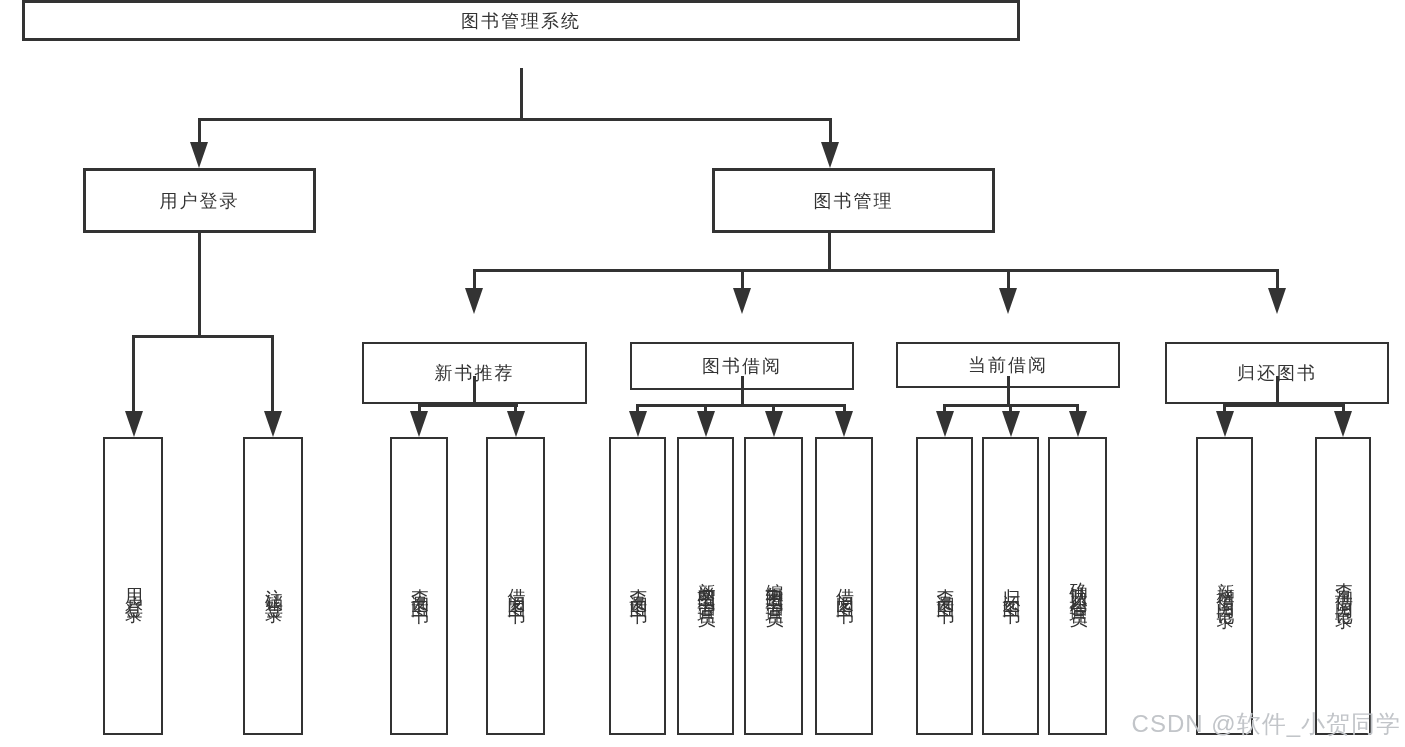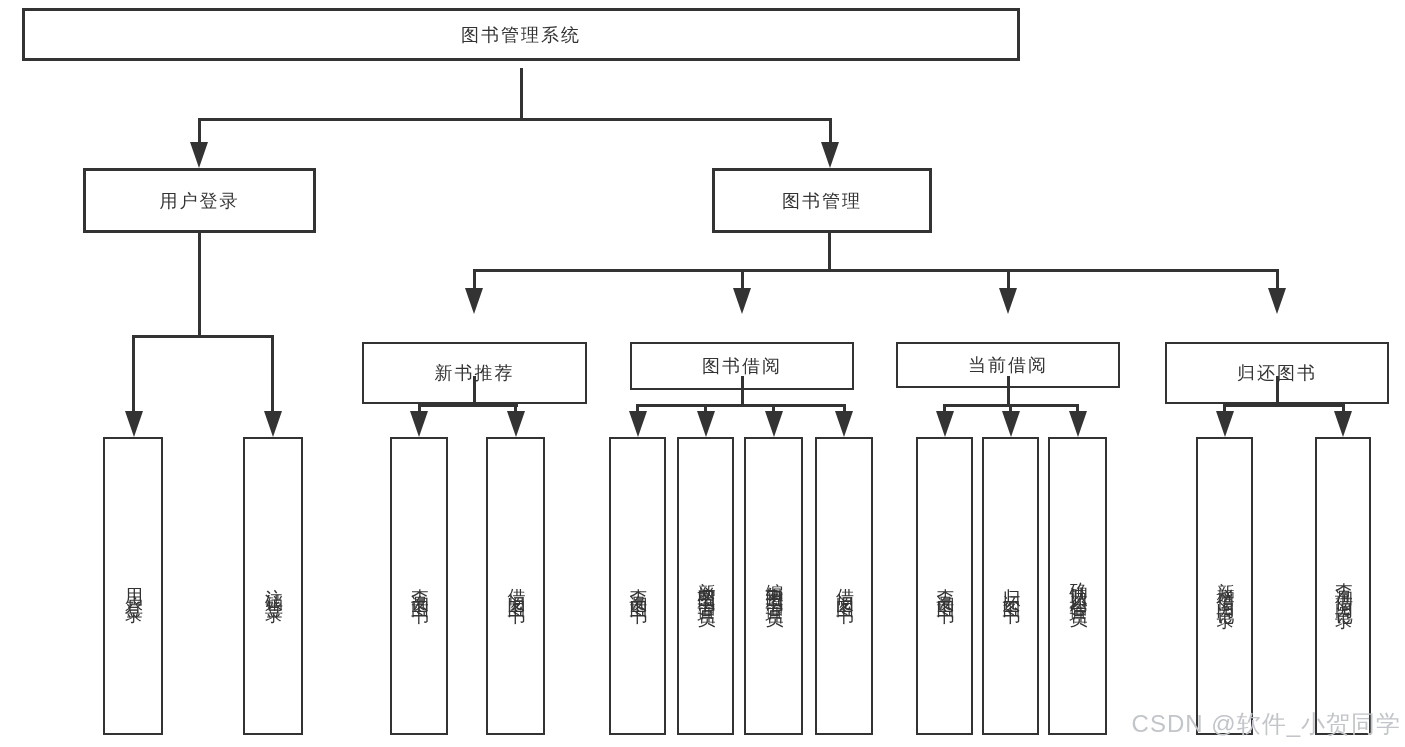--- a/index.html
+++ b/index.html
@@ -30,35 +30,35 @@
   .watermark{
     position:absolute;right:4px;top:708px;font-size:24px;
     color:var(--wm,#c2c5c9);letter-spacing:1px;white-space:nowrap;z-index:5;
   }
 </style>
 </head>
 <body>
 
 <div class="stage" style="--line: #333333; --text: #333333; --wm: #c2c5c9; --bg: #ffffff;">
 
-  <div class="box hbox" style="left:22px;top:8px;width:998px;height:53px">
+  <div class="box hbox" style="left:22px;top:0;width:998px;height:41px">
     <span class="hlabel">图书管理系统</span>
   </div>
 
   <div class="vline" style="left:519.5px;top:68px;width:3px;height:53px"></div>
   <div class="hline" style="left:197.5px;top:118px;width:634px;height:3px"></div>
   <div class="vline" style="left:197.5px;top:118px;width:3px;height:30px"></div>
   <div class="vline" style="left:828.5px;top:118px;width:3px;height:30px"></div>
   <div class="arrow" style="left:190px;top:142px"></div>
   <div class="arrow" style="left:821px;top:142px"></div>
 
   <div class="box hbox" style="left:83px;top:168px;width:233px;height:65px">
     <span class="hlabel">用户登录</span>
   </div>
-  <div class="box hbox" style="left:712px;top:168px;width:220px;height:65px">
+  <div class="box hbox" style="left:712px;top:168px;width:283px;height:65px">
     <span class="hlabel">图书管理</span>
   </div>
 
   <div class="vline" style="left:198px;top:233px;width:3px;height:103px"></div>
   <div class="hline" style="left:132px;top:335px;width:142px;height:3px"></div>
   <div class="vline" style="left:132px;top:335px;width:3px;height:78px"></div>
   <div class="vline" style="left:271px;top:335px;width:3px;height:78px"></div>
   <div class="arrow" style="left:124.5px;top:411px"></div>
   <div class="arrow" style="left:263.5px;top:411px"></div>
 

